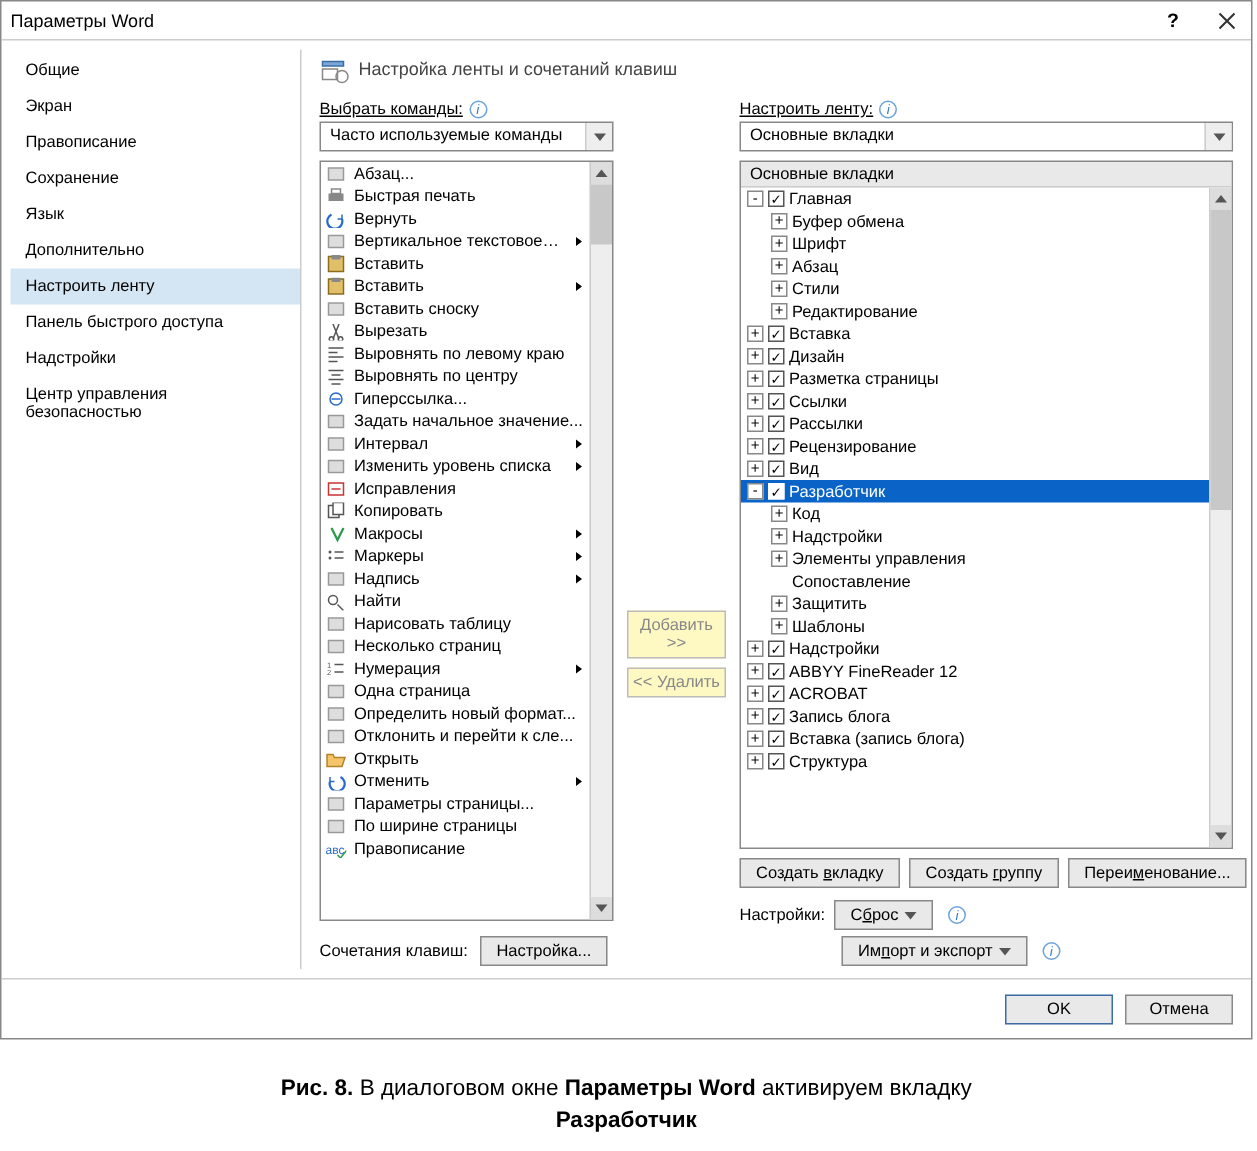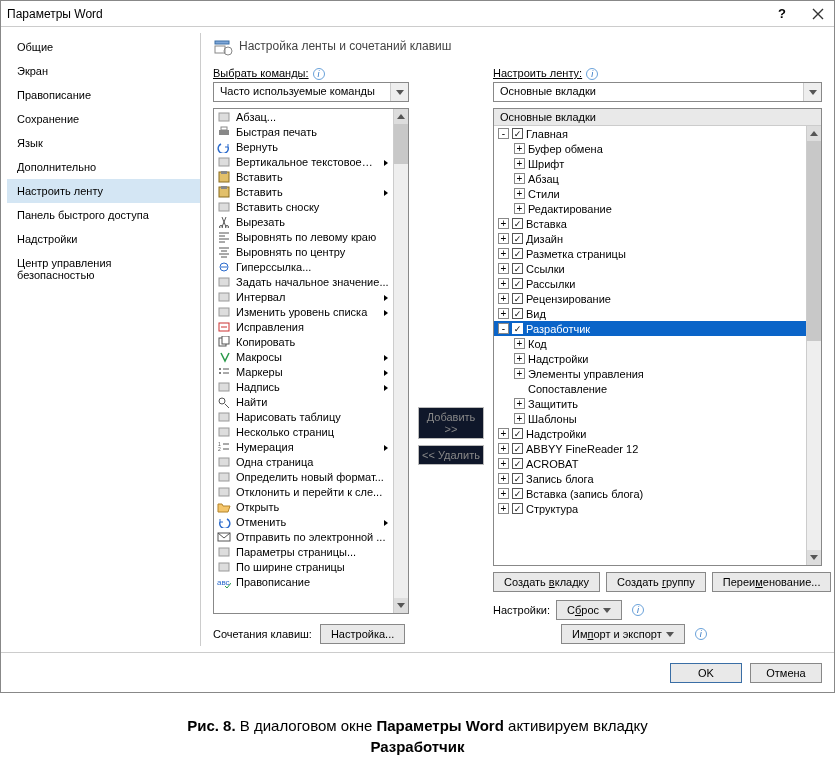--- a/index.html
+++ b/index.html
@@ -52,21 +52,21 @@
   .tree-row .cb { width:11px; height:11px; border:1px solid #555; margin-right:3px; display:flex; align-items:center; justify-content:center; font-size:9px; flex:0 0 11px; background:#fff; }
   .tree-row .cb.checked::after { content:"✓"; color:#000; }
   .tree-row.sel { background:#0a64c8; color:#fff; }
   .tree-row.sel .cb { border-color:#fff; }
   .tree-row.sel .pm { color:#000; }
   .tree-row .tlabel { flex:1; }
   .indent-0 { padding-left: 4px; }
   .indent-1 { padding-left: 20px; }
   
   .btn { border:1px solid #888; background:#e9e9e9; padding:3px 10px; font-size:11px; min-width:60px; }
-  .btn.disabled { color:#888; background:#0f172a; border-color:#bbb; }
+  .btn.disabled { color:#888; background:#fef9c3; border-color:#bbb; }
   .mid-btn { width:66px; text-align:center; padding:3px 2px; }
   
   .bottom-row-right { display:flex; gap:6px; margin-top:6px; justify-content:flex-start; }
   .bottom-row-right .btn { flex:0 0 auto; }
   .settings-row { display:flex; align-items:center; gap:6px; margin-top:8px; font-size:11px; }
   .settings-row .btn { display:flex; align-items:center; gap:4px; }
   
   .kbd-row { margin-top:10px; display:flex; align-items:center; gap:8px; font-size:11px; }
   
   .footer { position:absolute; bottom:0; right:0; left:0; height:40px; border-top:1px solid #ccc; display:flex; justify-content:flex-end; align-items:center; gap:8px; padding:0 12px; }
@@ -378,29 +378,20 @@
                       <path d="M10 3 A5 5 0 1 1 3 6" fill="none" stroke="#2a6acc" stroke-width="1.5"></path>
                       <path d="M3 3 L3 6 L6 6" fill="none" stroke="#2a6acc"></path>
                     </svg>
                   </span>
                   <span class="txt">Отменить</span>
                   <span class="expand"><span class="tri-right"></span></span>
                 </div>
                 <div class="cmd-row">
                   <span class="ico">
                     <svg width="14" height="12" viewBox="0 0 14 12">
-                      <rect x="1" y="2" width="12" height="8" fill="#fff" stroke="#555"></rect>
-                      <path d="M1 2 L7 7 L13 2" fill="none" stroke="#555"></path>
-                    </svg>
-                  </span>
-                  <span class="txt">Отправить по электронной ...</span>
-                </div>
-                <div class="cmd-row">
-                  <span class="ico">
-                    <svg width="14" height="12" viewBox="0 0 14 12">
                       <rect x="2" y="2" width="10" height="8" fill="#ddd" stroke="#999"></rect>
                     </svg>
                   </span>
                   <span class="txt">Параметры страницы...</span>
                 </div>
                 <div class="cmd-row">
                   <span class="ico">
                     <svg width="14" height="12" viewBox="0 0 14 12">
                       <rect x="2" y="2" width="10" height="8" fill="#ddd" stroke="#999"></rect>
                     </svg>

